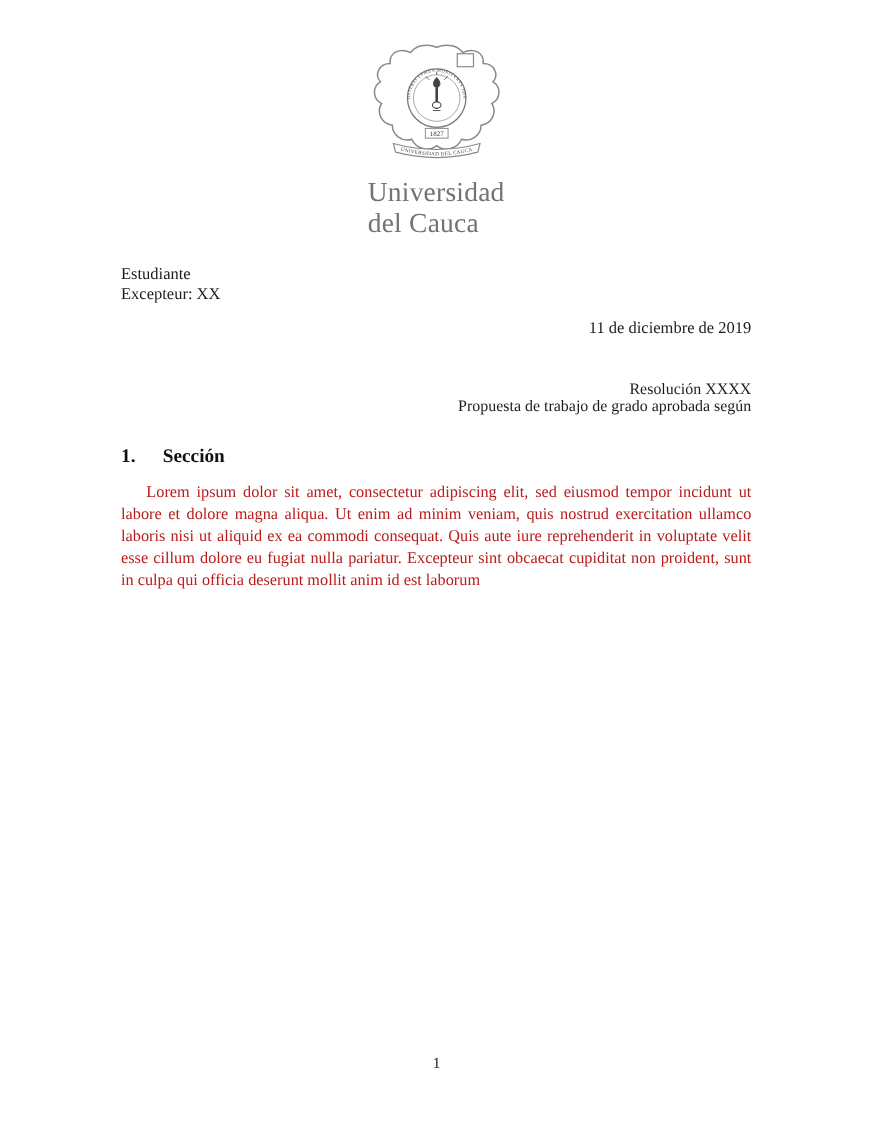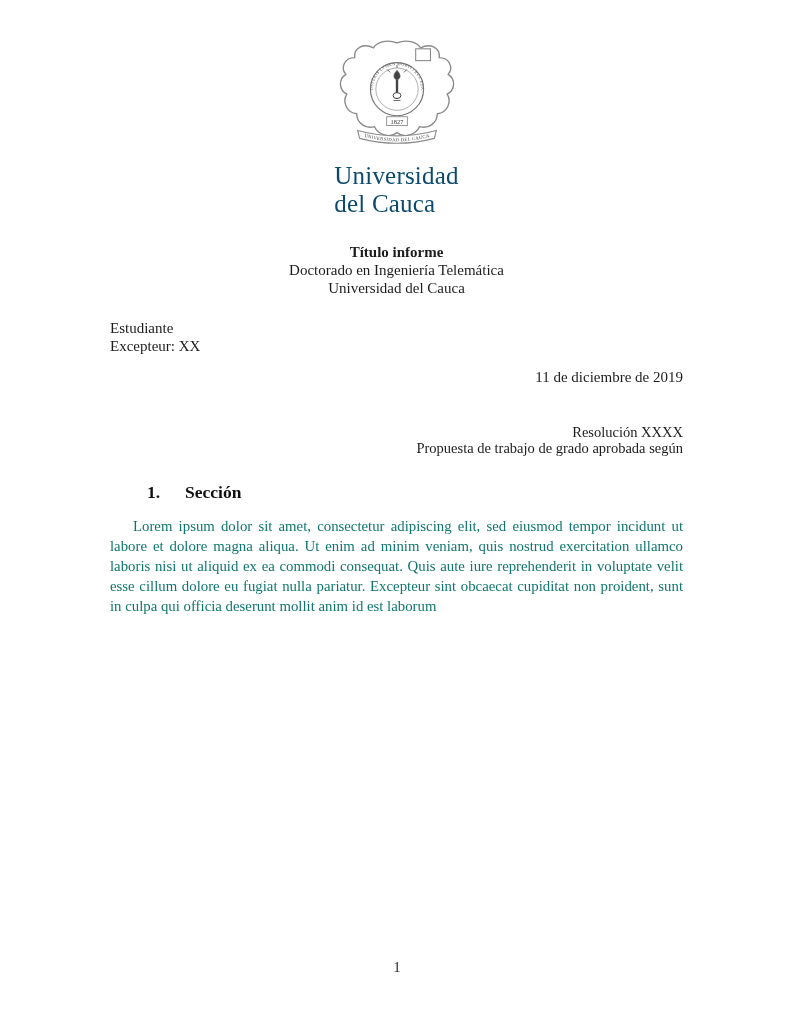--- a/index.html
+++ b/index.html
@@ -18,21 +18,21 @@
     padding: 0 111px 0 110px;
     background: #ffffff;
   }
   .logo-block { text-align: center; padding-top: 38px; }
   .crest { display: block; margin: 0 auto; }
   .wordmark {
     display: inline-block;
     text-align: left;
     font-size: 25px;
     line-height: 1.13;
-    color: #0c4a6e;
+    color: #737373;
     margin-top: 2px;
     letter-spacing: 0.2px;
   }
   .title-block {
     text-align: center;
     margin-top: 24px;
     font-size: 15px;
     line-height: 18px;
   }
   .doc-title { font-weight: bold; }
@@ -51,33 +51,32 @@
     text-align: right;
     margin-top: 38px;
     font-size: 14.5px;
     line-height: 16.5px;
   }
   .section-heading {
     margin-top: 25px;
     font-size: 17.5px;
     font-weight: bold;
     color: #111;
-    margin-left: 37px;
   }
   .section-heading .sec-num {
     display: inline-block;
     min-width: 38px;
   }
   .body-text {
     margin-top: 13px;
     font-size: 14.8px;
     line-height: 20px;
     text-align: justify;
     text-indent: 23px;
-    color: #0f766e;
+    color: #b91c1c;
   }
   .section-2 { margin-top: 24px; }
   .page-number {
     position: absolute;
     top: 960px;
     left: 0;
     width: 100%;
     text-align: center;
     font-size: 14px;
     color: #222;
@@ -144,25 +143,20 @@
           <textPath href="#bannerPath" startOffset="50%" text-anchor="middle">UNIVERSIDAD DEL CAUCA</textPath>
         </text>
       </g>
     </svg>
     <div class="wordmark">
       <span>Universidad</span><br>
       <span>del Cauca</span>
     </div>
   </header>
 
-  <div class="title-block">
-    <div class="doc-title">Título informe</div>
-    <div>Doctorado en Ingeniería Telemática</div>
-    <div>Universidad del Cauca</div>
-  </div>
 
   <div class="people">
     <div>Estudiante</div>
     <div>Excepteur: XX</div>
   </div>
 
   <div class="date-line">11 de diciembre de 2019</div>
 
   <div class="approval">
     <div>Resolución XXXX</div>

